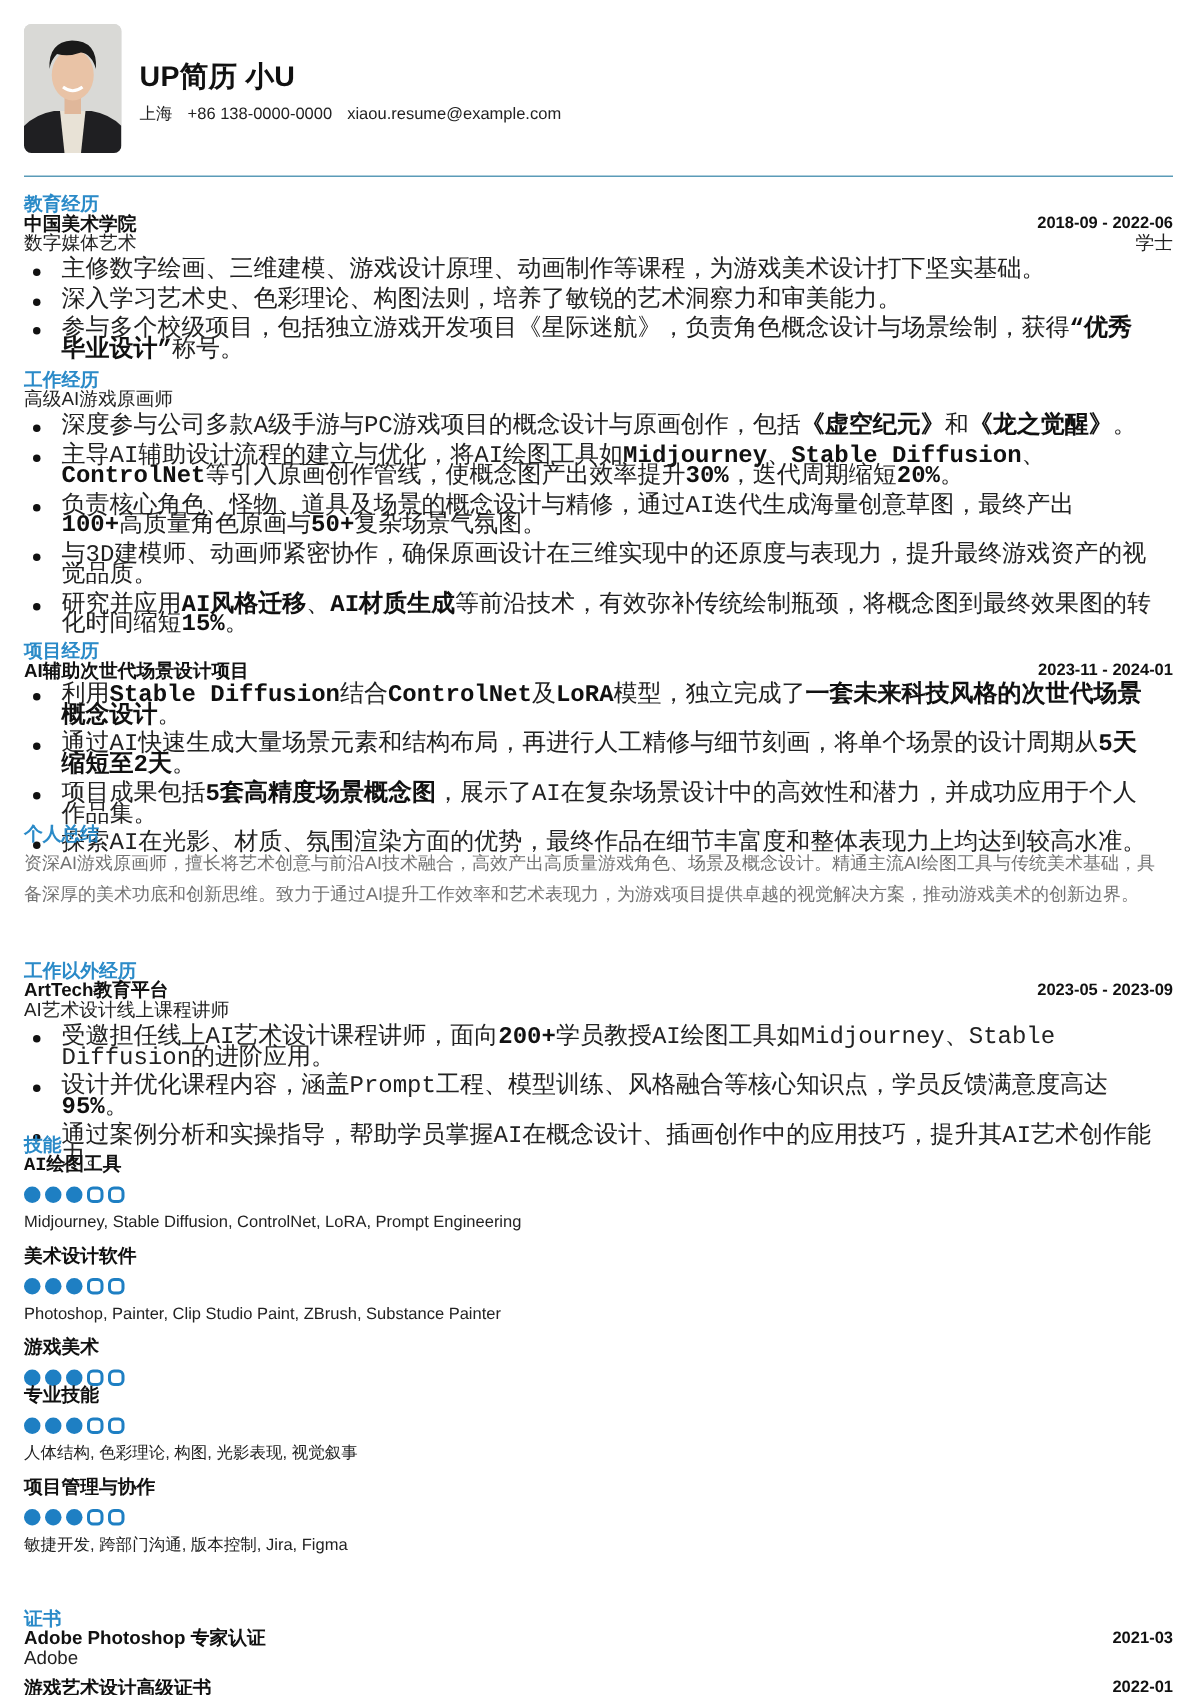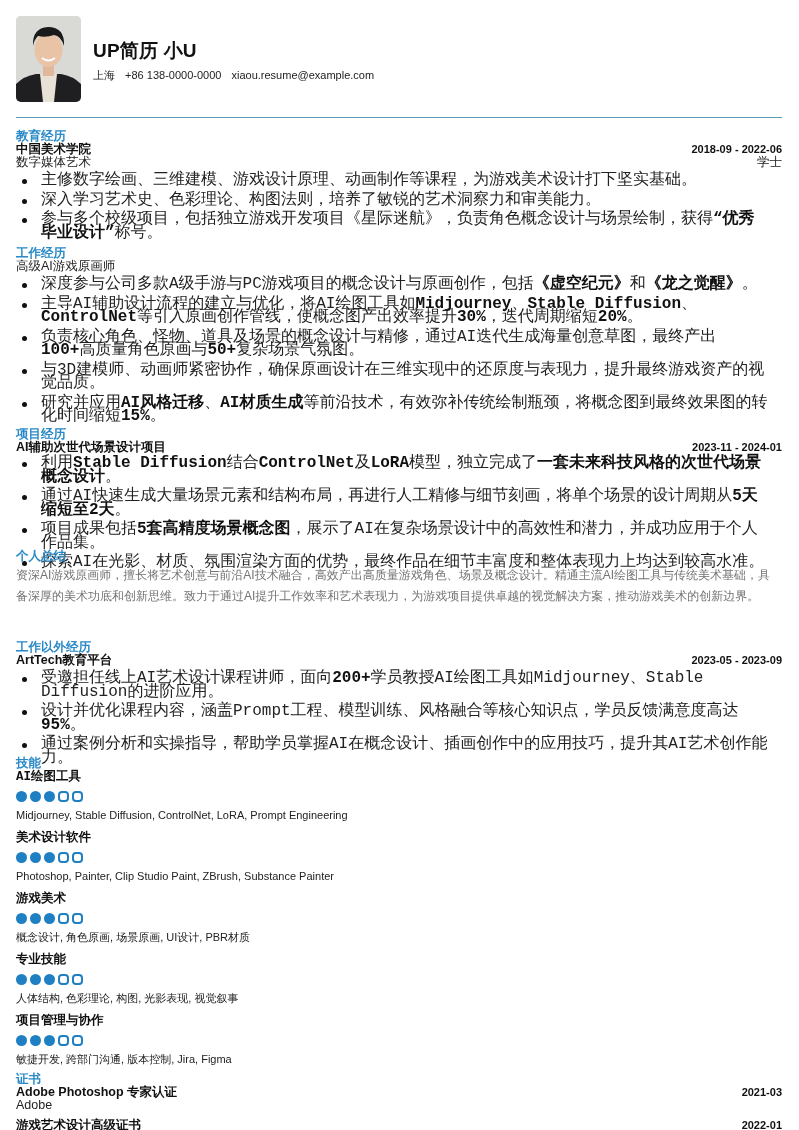--- a/index.html
+++ b/index.html
@@ -109,20 +109,21 @@
   <div class="sec-title">个人总结</div>
   <div class="summary">资深AI游戏原画师，擅长将艺术创意与前沿AI技术融合，高效产出高质量游戏角色、场景及概念设计。精通主流AI绘图工具与传统美术基础，具备深厚的美术功底和创新思维。致力于通过AI提升工作效率和艺术表现力，为游戏项目提供卓越的视觉解决方案，推动游戏美术的创新边界。</div>
 </div>
 
 <div class="section" style="top:641px;">
   <div class="sec-title">工作以外经历</div>
   <div class="entry-head">
     <div class="entry-title">ArtTech教育平台</div>
     <div class="entry-date">2023-05 - 2023-09</div>
   </div>
+  <div class="entry-sub">AI艺术设计线上课程讲师</div>
   <ul class="bullets">
     <li>受邀担任线上AI艺术设计课程讲师，面向<b>200+</b>学员教授AI绘图工具如Midjourney、Stable Diffusion的进阶应用。</li>
     <li>设计并优化课程内容，涵盖Prompt工程、模型训练、风格融合等核心知识点，学员反馈满意度高达<b>95%</b>。</li>
     <li>通过案例分析和实操指导，帮助学员掌握AI在概念设计、插画创作中的应用技巧，提升其AI艺术创作能力。</li>
   </ul>
 </div>
 
 <div class="section" style="top:757px;">
   <div class="sec-title">技能</div>
   <div id="skills-list">
@@ -150,21 +151,20 @@
       </div>
       <div style="margin-top: 0px;">
         <div class="skill-name">游戏美术</div>
         <div class="dots">
           <span class="dot on"></span>
           <span class="dot on"></span>
           <span class="dot on"></span>
           <span class="dot off"></span>
           <span class="dot off"></span>
         </div>
-        <div class="skill-kw">概念设计, 角色原画, 场景原画, UI设计, PBR材质</div>
       </div>
       <div style="margin-top: 0px;">
         <div class="skill-name">专业技能</div>
         <div class="dots">
           <span class="dot on"></span>
           <span class="dot on"></span>
           <span class="dot on"></span>
           <span class="dot off"></span>
           <span class="dot off"></span>
         </div>

